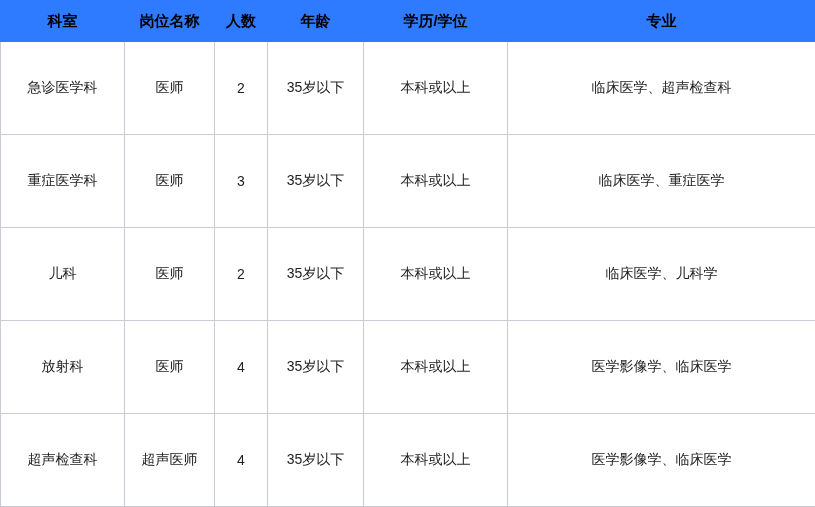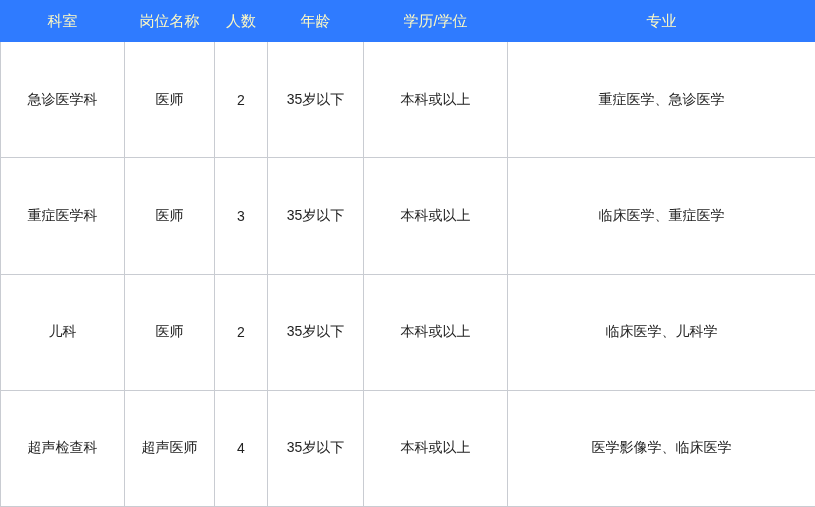--- a/index.html
+++ b/index.html
@@ -30,22 +30,22 @@
     text-align: center;
     vertical-align: middle;
     font-size: 14px;
     color: #222222;
     padding: 0 4px;
     white-space: nowrap;
     overflow: hidden;
   }
   table.recruit-table thead th {
     background: #2f7bff;
-    color: #fef9c3;
-    font-weight: normal;
+    color: #000000;
+    font-weight: bold;
     font-size: 15px;
     border: 1px solid #2f7bff;
     height: 40px;
     text-align: center;
   }
   table.recruit-table tbody td {
     height: 46px;
     background: #ffffff;
   }
   
@@ -79,39 +79,47 @@
         <th>专业</th>
       </tr>
     </thead>
     <tbody>
       <tr>
         <td>急诊医学科</td>
         <td>医师</td>
         <td>2</td>
         <td>35岁以下</td>
         <td>本科或以上</td>
-        <td>重症医学、急诊医学</td>
+        <td>临床医学、超声检查科</td>
       </tr>
       <tr>
         <td>重症医学科</td>
         <td>医师</td>
         <td>3</td>
         <td>35岁以下</td>
         <td>本科或以上</td>
         <td>临床医学、重症医学</td>
       </tr>
       <tr>
         <td>儿科</td>
         <td>医师</td>
         <td>2</td>
         <td>35岁以下</td>
         <td>本科或以上</td>
         <td>临床医学、儿科学</td>
       </tr>
       <tr>
+        <td>放射科</td>
+        <td>医师</td>
+        <td>4</td>
+        <td>35岁以下</td>
+        <td>本科或以上</td>
+        <td>医学影像学、临床医学</td>
+      </tr>
+      <tr>
         <td>超声检查科</td>
         <td>超声医师</td>
         <td>4</td>
         <td>35岁以下</td>
         <td>本科或以上</td>
         <td>医学影像学、临床医学</td>
       </tr>
     </tbody>
   </table>
 </div>

